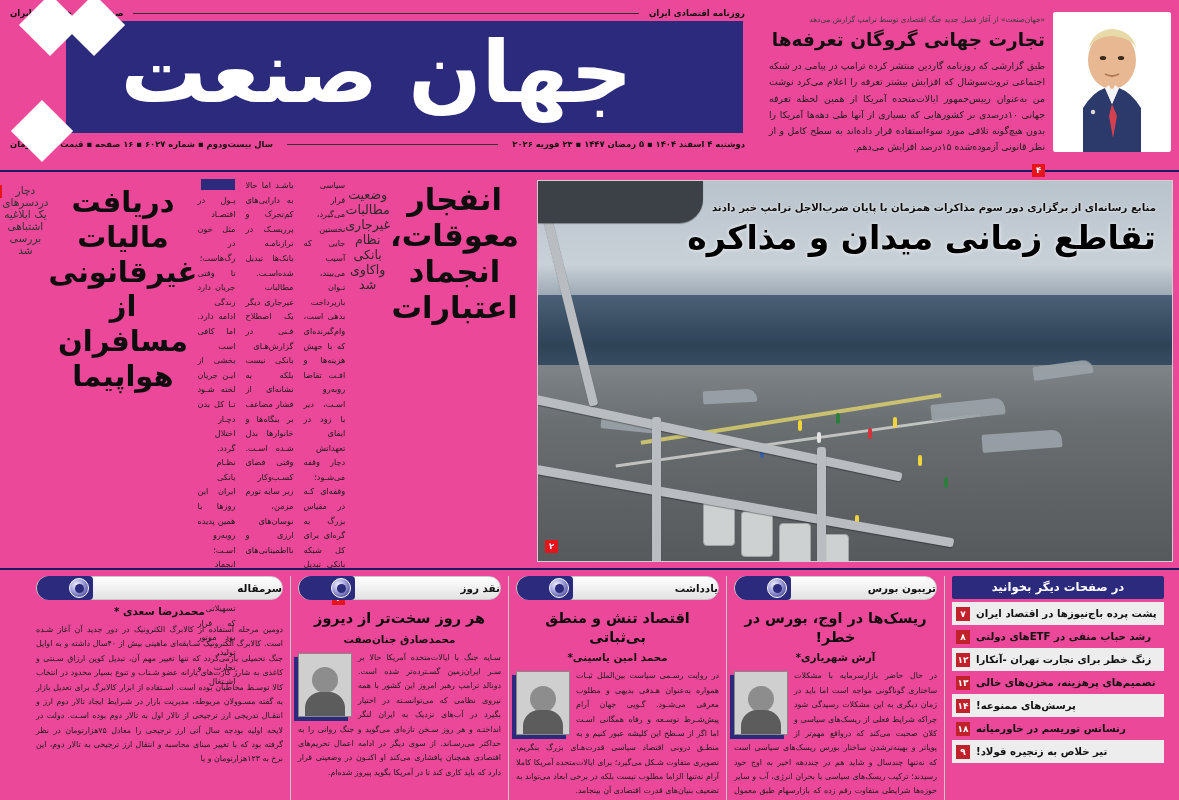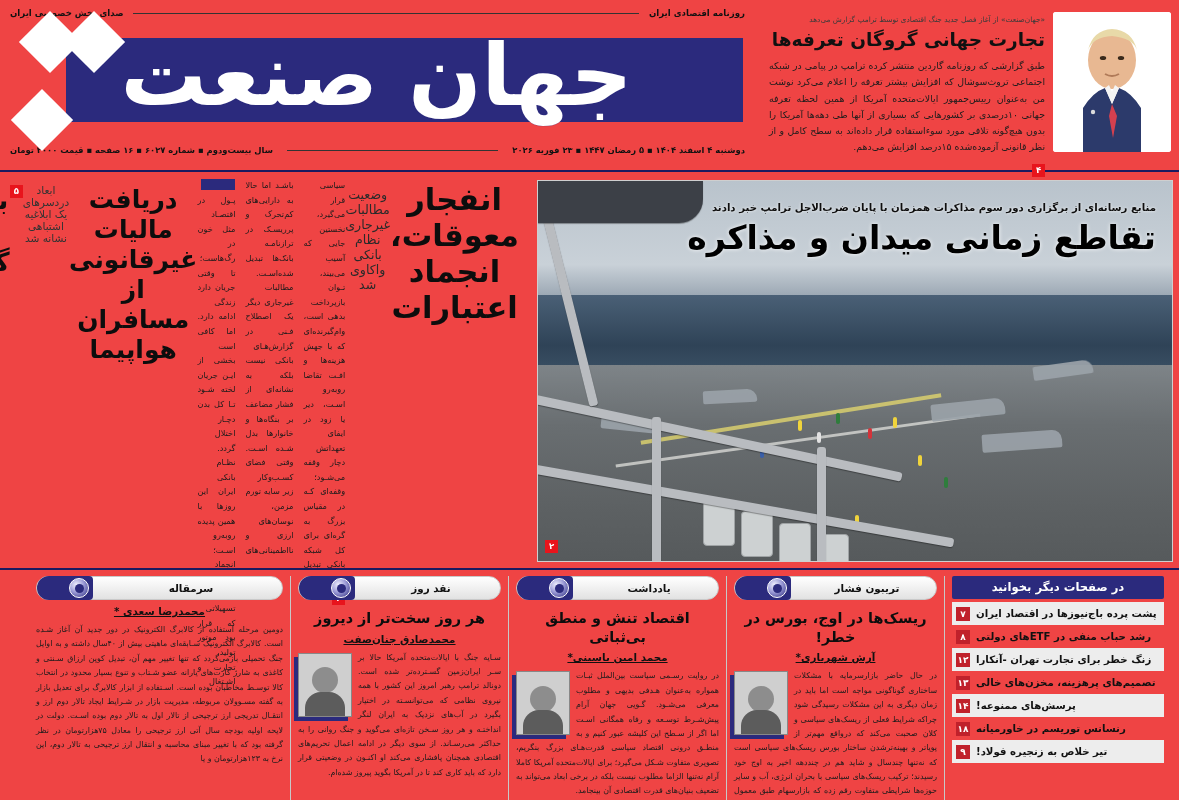--- a/index.html
+++ b/index.html
@@ -6,21 +6,21 @@
   * { box-sizing: border-box; margin: 0; padding: 0; }
   html, body {
     width: 1179px; height: 800px;
     background: #ffffff;
     font-family: "DejaVu Sans", "Liberation Sans", sans-serif;
     overflow: hidden;
   }
   .page {
     position: relative;
     width: 1179px; height: 800px;
-    background: #ef4444;
+    background: #ec4899;
     padding: 0;
   }
 
   
   .masthead {
     position: relative;
     height: 172px;
     display: flex;
     flex-direction: row;
     border-bottom: 2px solid #1a1a60;
@@ -68,22 +68,22 @@
   }
   .mh-toprow {
     display: flex; justify-content: space-between; align-items: center;
     font-size: 8.6px; color: #111; font-weight: bold;
     padding: 2px 4px 3px 6px;
     direction: rtl;
   }
   .mh-toprow .rule { flex:1; height:1px; background:#333; margin:0 10px; }
   .logo-wrap {
     position: relative;
-    height: 84px;
-    margin: 17px 2px;
+    height: 112px;
+    margin: 0 2px;
   }
   .logo-block {
     position: absolute; inset: 0 4px 0 60px;
     background: #2b2a7d;
   }
   .logo-text {
     position: absolute; inset: 0;
     display:flex; align-items:center; justify-content:center;
     color: #fff; font-size: 86px; font-weight: bold;
     letter-spacing: -4px; line-height: 1;
@@ -177,21 +177,21 @@
     text-align: justify; direction: rtl;
   }
   .three-col > div { flex: 1; }
   .stamp {
     display:inline-block; width:34px;height:11px;background:#2b2a7d;
     vertical-align:middle; margin-left:4px; position:relative; top:-1px;
   }
   .hrule { height:1px; background:#b4b4b4; margin: 7px 0 0; }
 
   .sec-head {
-    font-size: 25px; font-weight: bold; color:#0d0d0d;
+    font-size: 29px; font-weight: bold; color:#0d0d0d;
     text-align:center; line-height:1.2; letter-spacing:-0.4px;
     margin-top: 7px;
   }
   .sec-head.sm { font-size: 26px; }
   .sec-sub {
     font-size: 10.6px; color:#333; text-align:center; margin-top:6px;
   }
   .sec-badge { text-align:right; margin-top: 3px; }
 
   
@@ -242,30 +242,30 @@
     width: 20px; height:20px; border-radius:50%;
     background: radial-gradient(circle at 35% 32%, #f0f0ff 0%, #9a9ad6 45%, #2b2a7d 100%);
     border: 1px solid #fff;
   }
   .col-head .ic::after {
     content:""; position:absolute; left:5px; top:5px;
     width:9px;height:9px;border-radius:50%;
     background:#2b2a7d;
   }
   .col-head .ttl {
-    flex:1; text-align:center; font-size:10.4px; font-weight:bold;
+    flex:1; font-size:10.4px; font-weight:bold;
     color:#111; padding-left: 8px;
   }
   .col-title {
     text-align:center; font-size:14.4px; font-weight:bold; color:#0d0d0d;
     margin: 9px 0 0; line-height:1.3;
   }
   .col-author {
     text-align:center; font-size: 10.4px; font-weight:bold;
-    color:#111; margin: 5px 0 6px; text-decoration: underline;
+    color:#111; margin: 5px 0 6px;
   }
   .col-body {
     font-size: 7.9px; line-height:1.82; color:#1b1b1b;
     text-align: justify; direction: rtl;
   }
   .portrait {
     float: left; width: 54px; height: 64px; margin: 2px 6px 3px 0;
     background: #cfcfcf; border: 1px solid #888;
     position: relative; box-shadow: -4px 4px 0 #2b2a7d;
   }
@@ -398,21 +398,21 @@
         </div>
         <div>
           <span class="stamp"></span>
           <span>پـول در اقتصـاد مثل خون در رگ‌هاست؛ تا وقتی جریان دارد زندگی ادامه دارد. اما کافی است بخشی از ایـن جریان لخته شـود تـا کل بدن دچـار اختلال گردد. نظـام بانکی ایران این روزها با همین پدیده روبه‌رو اسـت؛ انجماد تدریجی بخشی از تسهیلاتی که قرار بود موتور تولید، تجارت و اشـتغال</span>
         </div>
       </div>
 
       <div class="hrule"></div>
 
       <div class="sec-head">دریافت مالیات غیرقانونی از مسافران هواپیما</div>
-      <div class="sec-sub">ابعاد دردسرهای یک ابلاغیه اشتباهی نشانه شد</div>
+      <div class="sec-sub">دچار دردسرهای یک ابلاغیه اشتباهی بررسی شد</div>
       <div class="sec-badge">
         <span class="pgbadge">۵</span>
       </div>
 
       <div class="hrule" style="margin-top:3px"></div>
 
       <div class="sec-head sm">بورس در گرداب ترس</div>
       <div class="sec-sub">«جهان‌صنعت» از فرار ۲/۷همتی سهامداران حقیقی از بازار سرمایه گزارش می‌دهد</div>
     </div>
   </div>
@@ -448,21 +448,21 @@
         </div>
         <div class="idx-item">
           <span class="idx-no">۹</span>
           <span>تیر خلاص به زنجیره فولاد!</span>
         </div>
       </div>
     </div>
 
     <div class="bcol colw">
       <div class="col-head">
-        <span class="ttl">تریبون فشار</span>
+        <span class="ttl">تریبون بورس</span>
         <span class="pill">
           <span class="ic"></span>
         </span>
       </div>
       <div class="col-title">ریسک‌ها در اوج، بورس در خطر!</div>
       <div class="col-author">آرش شهریاری*</div>
       <div class="col-body">
         <span class="portrait">
           <span class="face"></span>
           <span class="bod"></span>

